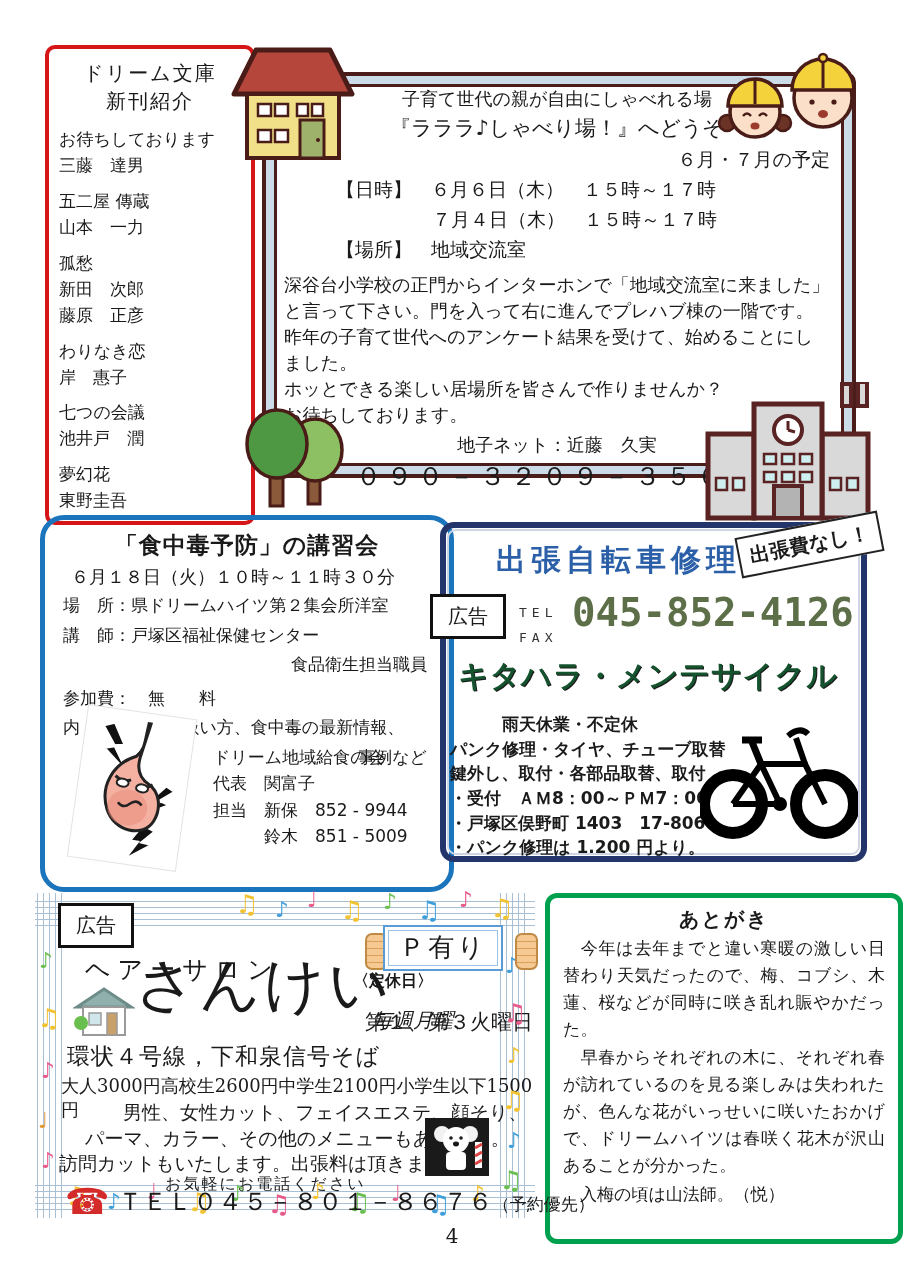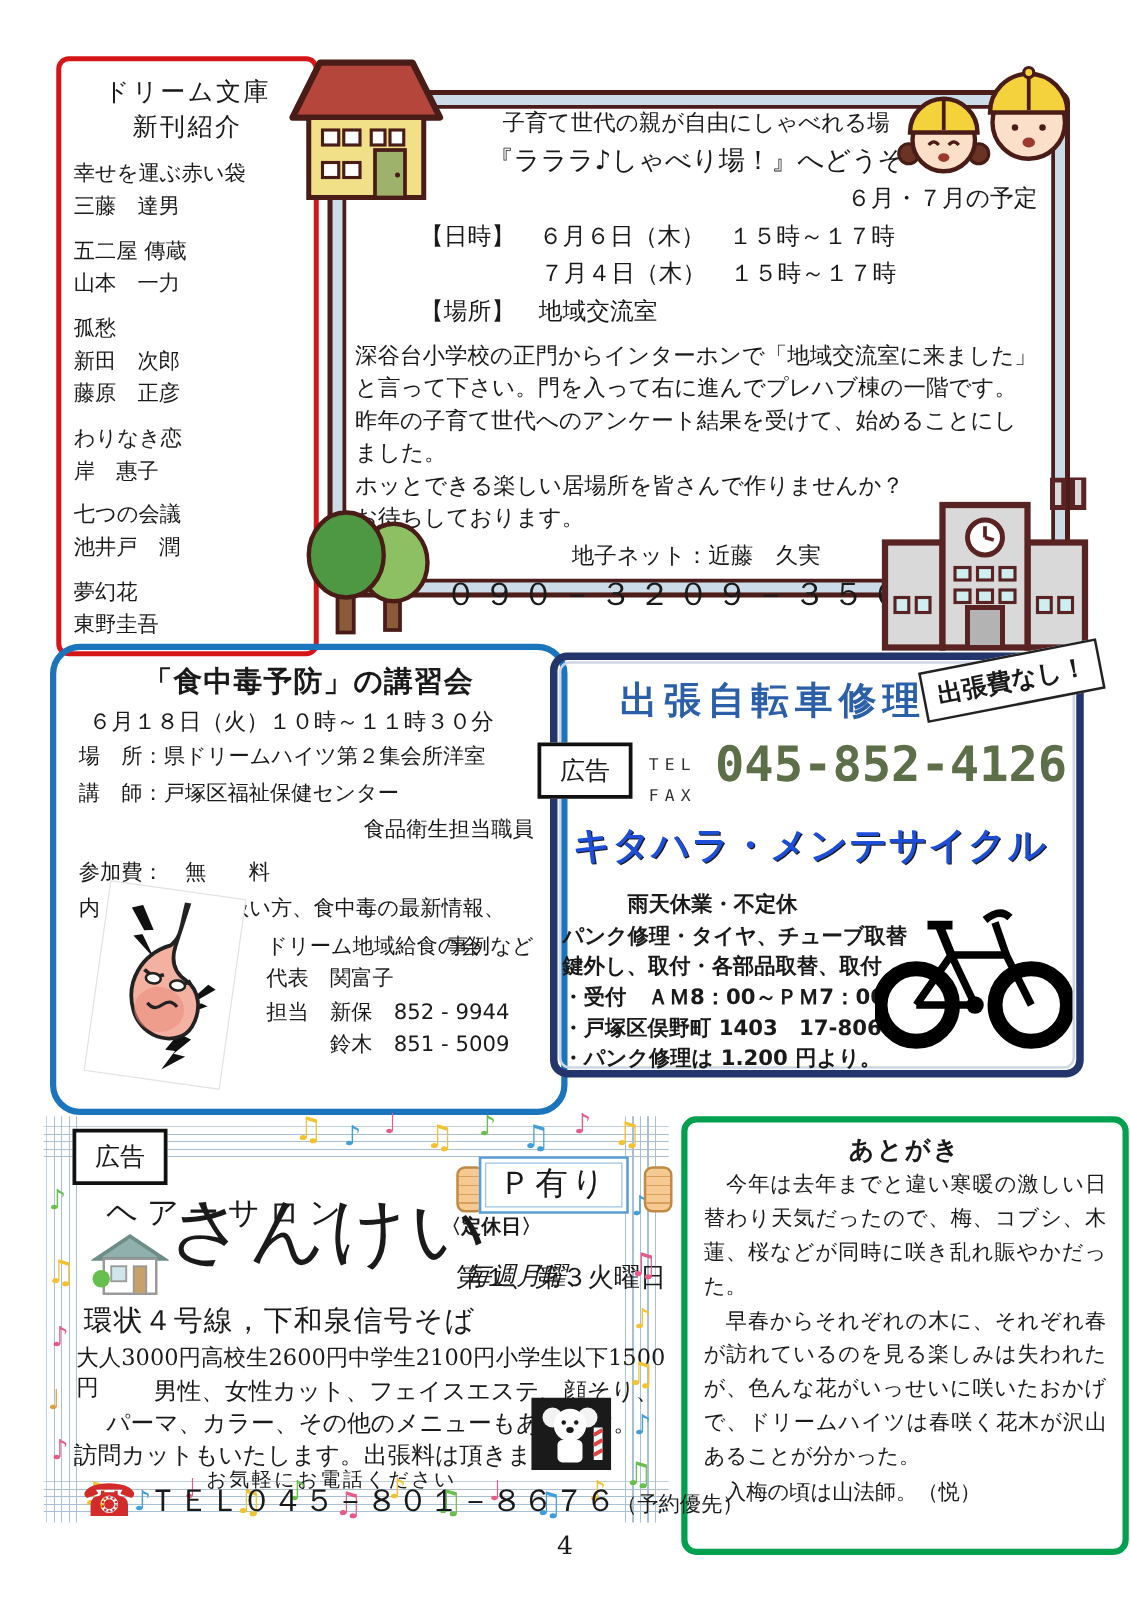--- a/index.html
+++ b/index.html
@@ -42,21 +42,21 @@
   .bike-innerline{position:absolute;inset:1px;border:2px solid #cdd6e4;border-radius:9px;}
   .bike-head{left:496px;top:540px;font-size:30px;font-weight:600;color:#2b5fa8;letter-spacing:5px;z-index:4;}
   .nofee-badge{left:737px;top:524px;transform:rotate(-11deg);background:#fff;border:2px solid #222;
     padding:5px 10px;font-size:20px;font-weight:600;z-index:5;white-space:nowrap;}
   .ad-label{background:#fff;border:3px solid #111;padding:6px 15px;font-size:20px;z-index:6;}
   .ad-label-bike{left:430px;top:594px;}
   .telfax{left:519px;top:601px;font-size:13px;letter-spacing:5px;line-height:1.9;color:#333;z-index:4;
     font-family:"DejaVu Sans Mono",monospace;}
   .bike-phone{left:572px;top:590px;font-size:39px;font-weight:bold;color:#5d6f49;z-index:4;
     font-family:"DejaVu Sans Mono",monospace;}
-  .bike-brand{left:448px;top:656px;width:400px;text-align:center;font-size:30px;font-weight:bold;color:#1d4ed8;
+  .bike-brand{left:448px;top:656px;width:400px;text-align:center;font-size:30px;font-weight:bold;color:#14532d;
     letter-spacing:1px;z-index:4;text-shadow:1px 1px 0 #1a1a1a;}
   .bike-info{left:450px;top:712px;width:310px;font-size:17px;font-weight:600;line-height:1.45;z-index:4;}
   .bi-center{text-align:center;padding-right:70px;}
   .bike-svg{left:700px;top:712px;z-index:4;}
 
   
   .salon{left:35px;top:893px;width:500px;height:325px;}
   .staff-top,.staff-bottom{position:absolute;left:0;width:500px;height:25px;
     background:repeating-linear-gradient(to bottom,#a9bfd3 0 1px,transparent 1px 6px);}
   .staff-top{top:8px;}
@@ -105,21 +105,21 @@
 <body>
 
 <div class="page">
 
   <div class="abs lib-box">
     <div class="lib-title">
       <div>ドリーム文庫</div>
       <div>新刊紹介</div>
     </div>
     <div class="book">
-      <div class="bt">幸せを運ぶ赤い袋</div>
+      <div class="bt">お待ちしております</div>
       <div class="ba">三藤　達男</div>
     </div>
     <div class="book">
       <div class="bt">五二屋 傳蔵</div>
       <div class="ba">山本　一力</div>
     </div>
     <div class="book">
       <div class="bt">孤愁</div>
       <div class="ba">新田　次郎</div>
       <div class="ba">藤原　正彦</div>

